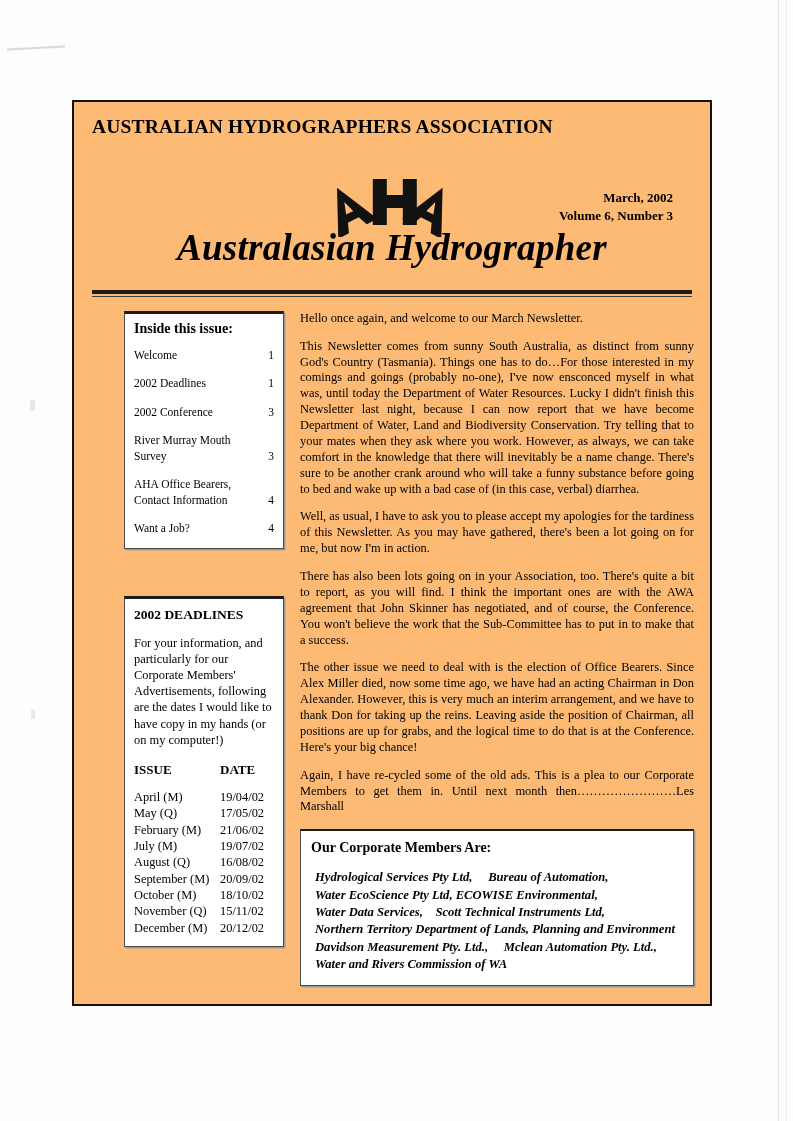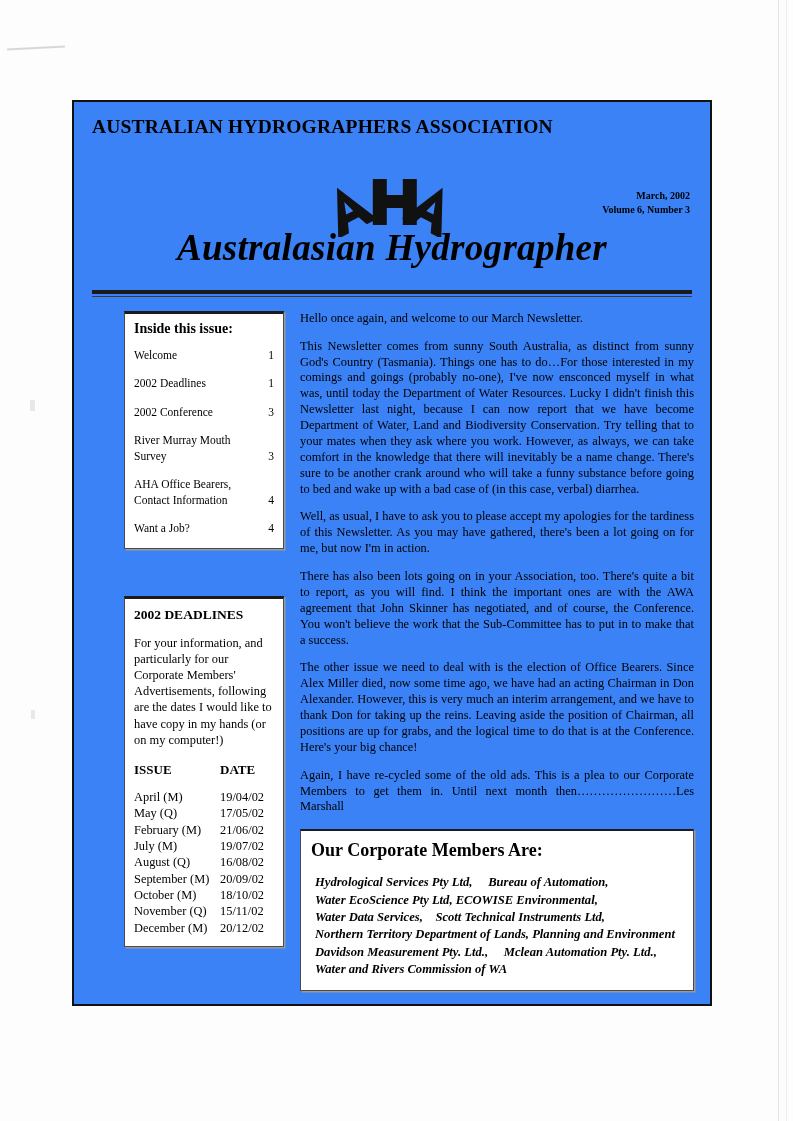--- a/index.html
+++ b/index.html
@@ -36,21 +36,21 @@
   }
 
   
   .page-frame {
     position: absolute;
     left: 72px;
     top: 100px;
     width: 640px;
     height: 906px;
     border: 2px solid #111;
-    background: #3b82f6;
+    background: #fdba74;
     box-sizing: border-box;
   }
   .page-inner {
     position: absolute;
     inset: 0;
     padding: 12px 16px 10px 16px;
     box-sizing: border-box;
   }
 
   
@@ -70,25 +70,25 @@
   .aha-logo {
     position: absolute;
     left: 50%;
     transform: translateX(-52%);
     top: 38px;
     width: 160px;
     height: 62px;
   }
   .issue-block {
     position: absolute;
-    right: 4px;
+    right: 21px;
     top: 52px;
     text-align: right;
     font-weight: bold;
-    font-size: 10px;
+    font-size: 13px;
     line-height: 1.32;
   }
 
   .masthead-title {
     text-align: center;
     font-family: "Liberation Serif", serif;
     font-style: italic;
     font-weight: bold;
     font-size: 37px;
     letter-spacing: .3px;
@@ -206,21 +206,21 @@
     margin-top: 4px;
     border: 1px solid #4a4a4a;
     border-top: 2px solid #1b1b1b;
     padding: 9px 10px 11px 10px;
     box-sizing: border-box;
     box-shadow: 1.5px 1.5px 0 #9a9a9a;
     background: #fff;
   }
   .corp-title {
     font-weight: bold;
-    font-size: 18px;
+    font-size: 14px;
     margin-bottom: 13px;
   }
   .corp-line {
     font-style: italic;
     font-weight: bold;
     font-size: 12.6px;
     line-height: 1.38;
     padding-left: 4px;
     white-space: pre;
   }

